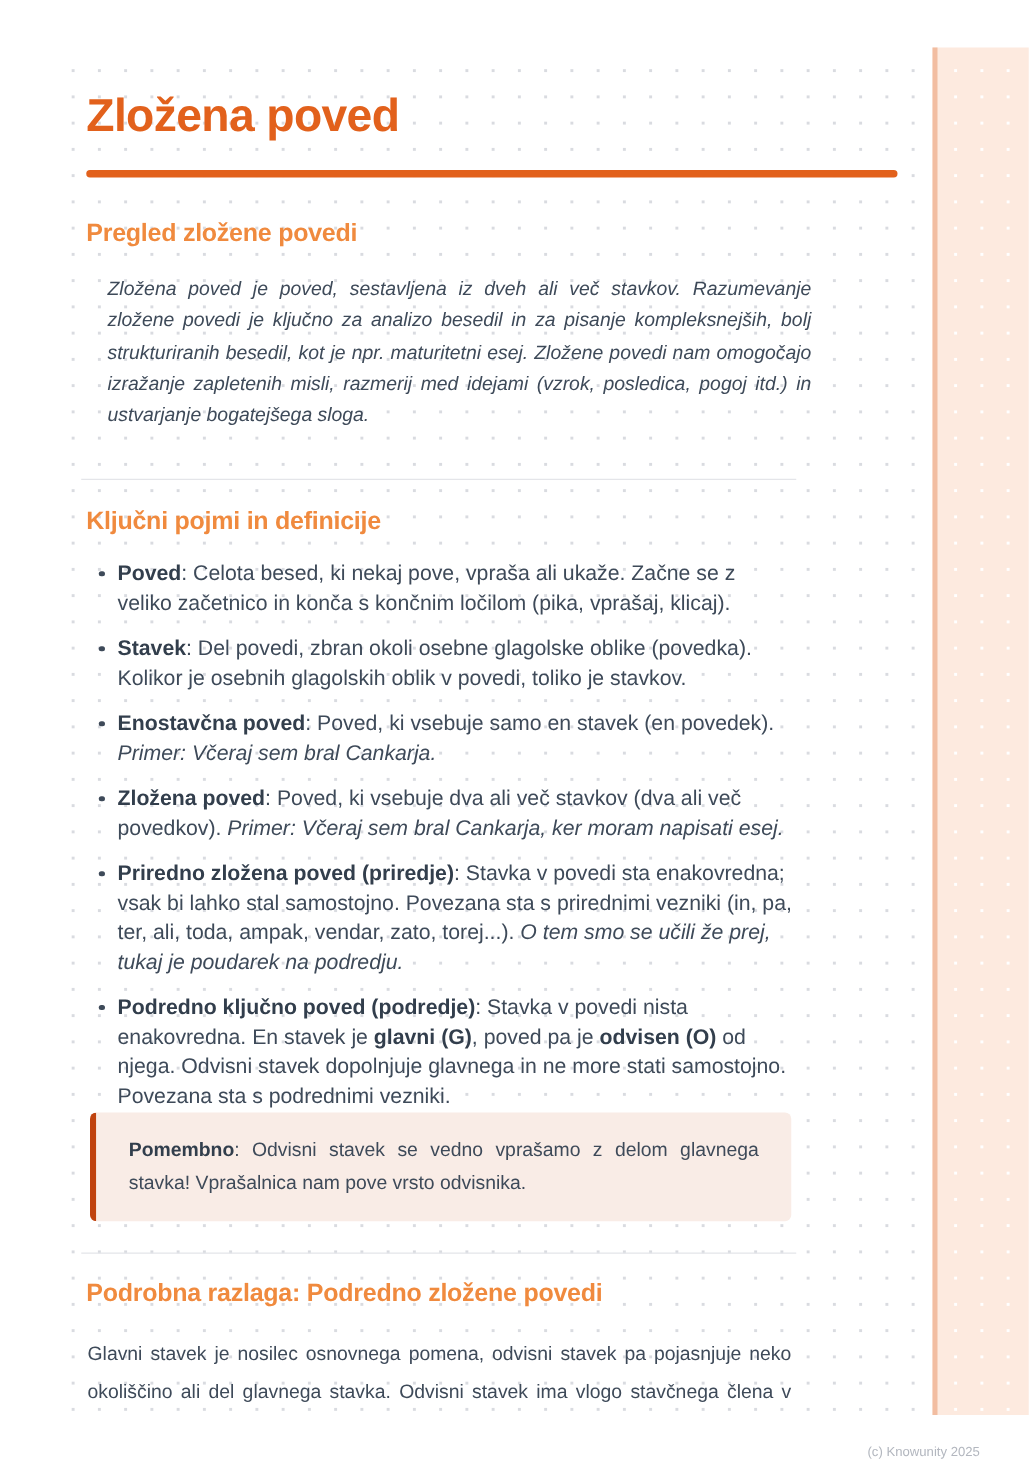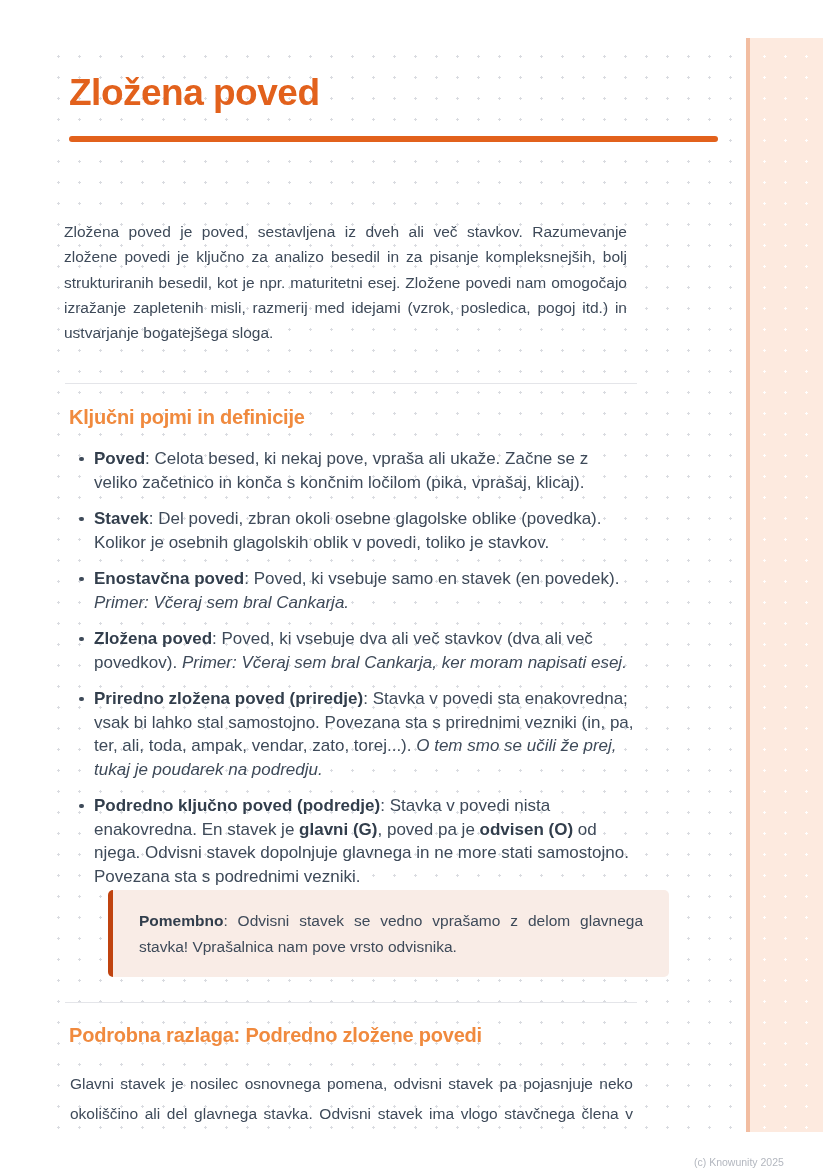--- a/index.html
+++ b/index.html
@@ -33,22 +33,22 @@
     position:absolute; left:69px; width:580px;
     font-size:20px; font-weight:bold; color:#f08a3e; letter-spacing:-0.2px;
   }
   .h2-overview { top:176px; }
   .h2-terms    { top:406px; }
   .h2-detail   { top:1024px; }
 
   .body-text { color:#3e4a59; font-size:15.5px; }
 
   .p-overview {
-    position:absolute; left:64px; top:219px; width:563px;
-    line-height:25.3px; text-align:justify;
+    position:absolute; left:86px; top:219px; width:563px;
+    line-height:25.3px; text-align:justify;font-style:italic;
   }
   .p-detail {
     position:absolute; left:70px; top:1069px; width:563px;
     line-height:29.5px; text-align:justify; text-align-last:justify;
   }
 
   .divider {
     position:absolute; left:65px; width:572px; height:1px; background:#e4e5e9;
   }
   .divider-1 { top:383px; }
@@ -65,40 +65,41 @@
     content:""; position:absolute; left:9px; top:9.5px;
     width:4.5px; height:4.5px; border-radius:50%; background:#3e4a59;
   }
   .term, .b { font-weight:bold; color:#323e4c; }
   .ex { font-style:italic; }
 
   .callout {
     position:absolute; left:72px; top:890px; width:561px; height:87px;
     background:#f9ece6; border-left:5px solid #c0430f; border-radius:5px;
     padding:18px 26px 0 26px;
-    font-size:15.5px; line-height:26px; color:#3e4a59; text-align:justify;margin-left:36px;
+    font-size:15.5px; line-height:26px; color:#3e4a59; text-align:justify;
   }
   .callout .term { color:#323e4c; }
 
   .footer-note {
     position:absolute; left:694px; top:1156px; width:120px;
     font-size:10.5px; color:#b3b7bf; z-index:5;
   }
 </style>
 </head>
 <body>
 
 <div class="page">
 
   <div class="dot-area"></div>
   <div class="ribbon"></div>
 
   <h1 class="doc-title">Zložena poved</h1>
   <div class="title-rule"></div>
 
+  <h2 class="h2 h2-overview">Pregled zložene povedi</h2>
   <p class="body-text p-overview">Zložena poved je poved, sestavljena iz dveh ali več stavkov. Razumevanje zložene povedi je ključno za analizo besedil in za pisanje kompleksnejših, bolj strukturiranih besedil, kot je npr. maturitetni esej. Zložene povedi nam omogočajo izražanje zapletenih misli, razmerij med idejami (vzrok, posledica, pogoj itd.) in ustvarjanje bogatejšega sloga.</p>
 
   <div class="divider divider-1"></div>
 
   <h2 class="h2 h2-terms">Ključni pojmi in definicije</h2>
 
   <ul class="terms-list">
     <li>
       <span class="term">Poved</span><span>: Celota besed, ki nekaj pove, vpraša ali ukaže. Začne se z veliko začetnico in konča s končnim ločilom (pika, vprašaj, klicaj).</span>
     </li>

